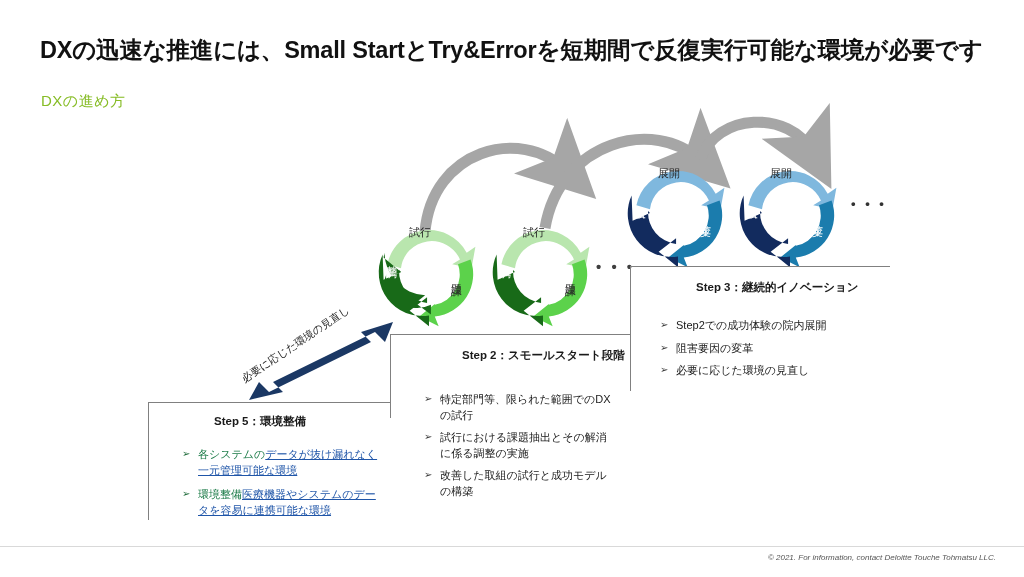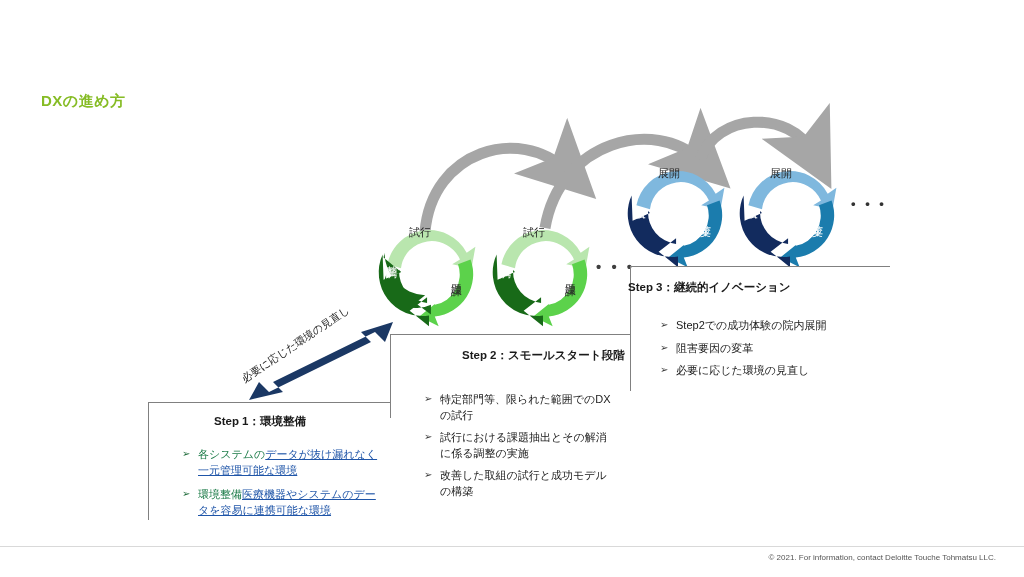--- a/index.html
+++ b/index.html
@@ -14,28 +14,28 @@
   #slide{position:absolute;left:0;top:0;width:1024px;height:577px;background:#fff;}
 
   
   .slide-title{
     position:absolute;left:40px;top:34px;width:950px;
     font-size:23.5px;font-weight:bold;letter-spacing:-0.2px;
     color:#111111;white-space:nowrap;
   }
   .slide-subtitle{
     position:absolute;left:41px;top:92px;
-    font-size:15px;font-weight:bold;color:#86bc25;letter-spacing:0.5px;
+    font-size:15px;font-weight:normal;color:#86bc25;letter-spacing:0.5px;
   }
 
   
   .footer-rule{position:absolute;left:0;top:546px;width:1024px;height:1px;background:#d9d9d9;}
   .footer-left{position:absolute;left:40px;top:553px;font-size:8.5px;color:#555;letter-spacing:0px;white-space:nowrap;}
   .footer-left .pg{margin-right:5px;}
-  .footer-right{position:absolute;right:28px;top:553px;font-size:8px;color:#555;white-space:nowrap;}
+  .footer-right{position:absolute;right:28px;top:553px;font-size:8px;color:#555;white-space:nowrap;font-style:italic;}
 
   
   .cycle{position:absolute;}
   .cycle svg{display:block;}
   .wheel-label{
     position:absolute;font-size:11px;color:#262626;font-weight:normal;
     text-align:left;line-height:1.05;pointer-events:none;
   }
   .wheel-label.vert{writing-mode:vertical-rl;text-orientation:upright;letter-spacing:-1px;}
   .wheel-label.ondark{color:#ffffff;}
@@ -63,20 +63,21 @@
     position:absolute;left:247px;top:372px;
     font-size:10.5px;color:#1a1a1a;white-space:nowrap;
     transform:rotate(-34deg);transform-origin:left bottom;
   }
 </style>
 </head>
 <body>
 
 <div id="slide">
 
+  <div class="slide-title">DXの迅速な推進には、Small StartとTry&amp;Errorを短期間で反復実行可能な環境が必要です</div>
   <div class="slide-subtitle">DXの進め方</div>
 
   <svg style="position:absolute;left:0;top:0;width:1024px;height:577px;pointer-events:none;">
     <defs>
       <marker id="ghead" markerWidth="7" markerHeight="7" refX="3.2" refY="3.5" orient="auto">
         <path d="M0,0 L7,3.5 L0,7 L1.6,3.5 Z" fill="#a6a6a6"></path>
       </marker>
     </defs>
 
     <path d="M425,232 C432,150 520,126 566,170" fill="none" stroke="#a6a6a6" stroke-width="11" marker-end="url(#ghead)"></path>
@@ -148,21 +149,21 @@
   <div class="bracket" style="left:148px;top:402px;width:242px;height:1px;border-width:1px 0 0 0;"></div>
   <div class="bracket" style="left:148px;top:402px;width:1px;height:118px;border-width:0 0 0 1px;"></div>
 
   <svg class="dbl-arrow" width="160" height="90" viewBox="0 0 160 90">
     <g fill="#1b3864">
       <polygon points="150,6 118,16 128,26 26,76 16,66 6,84 40,76 30,66 132,16 142,26"></polygon>
     </g>
   </svg>
   <div class="arrow-caption">必要に応じた環境の見直し</div>
 
-  <div class="step-head" style="left:214px;top:414px;">Step 1：環境整備</div>
+  <div class="step-head" style="left:214px;top:414px;">Step 5：環境整備</div>
   <div class="bullets s1" style="left:182px;top:447px;width:198px;">
     <div class="bullet">
       <span class="mark">➢</span>
       <span class="grn">各システムの</span><span class="lnk">データが抜け漏れなく一元管理可能な環境</span>
     </div>
     <div class="bullet">
       <span class="mark">➢</span>
       <span class="grn">環境整備</span><span class="lnk">医療機器やシステムのデータを容易に連携可能な環境</span>
     </div>
   </div>
@@ -176,21 +177,21 @@
     <div class="bullet">
       <span class="mark">➢</span>
       <span>試行における課題抽出とその解消に係る調整の実施</span>
     </div>
     <div class="bullet">
       <span class="mark">➢</span>
       <span>改善した取組の試行と成功モデルの構築</span>
     </div>
   </div>
 
-  <div class="step-head" style="left:628px;top:280px;">Step 3：継続的イノベーション</div>
+  <div class="step-head" style="left:696px;top:280px;">Step 3：継続的イノベーション</div>
   <div class="bullets" style="left:660px;top:318px;width:230px;">
     <div class="bullet">
       <span class="mark">➢</span>
       <span>Step2での成功体験の院内展開</span>
     </div>
     <div class="bullet">
       <span class="mark">➢</span>
       <span>阻害要因の変革</span>
     </div>
     <div class="bullet">

